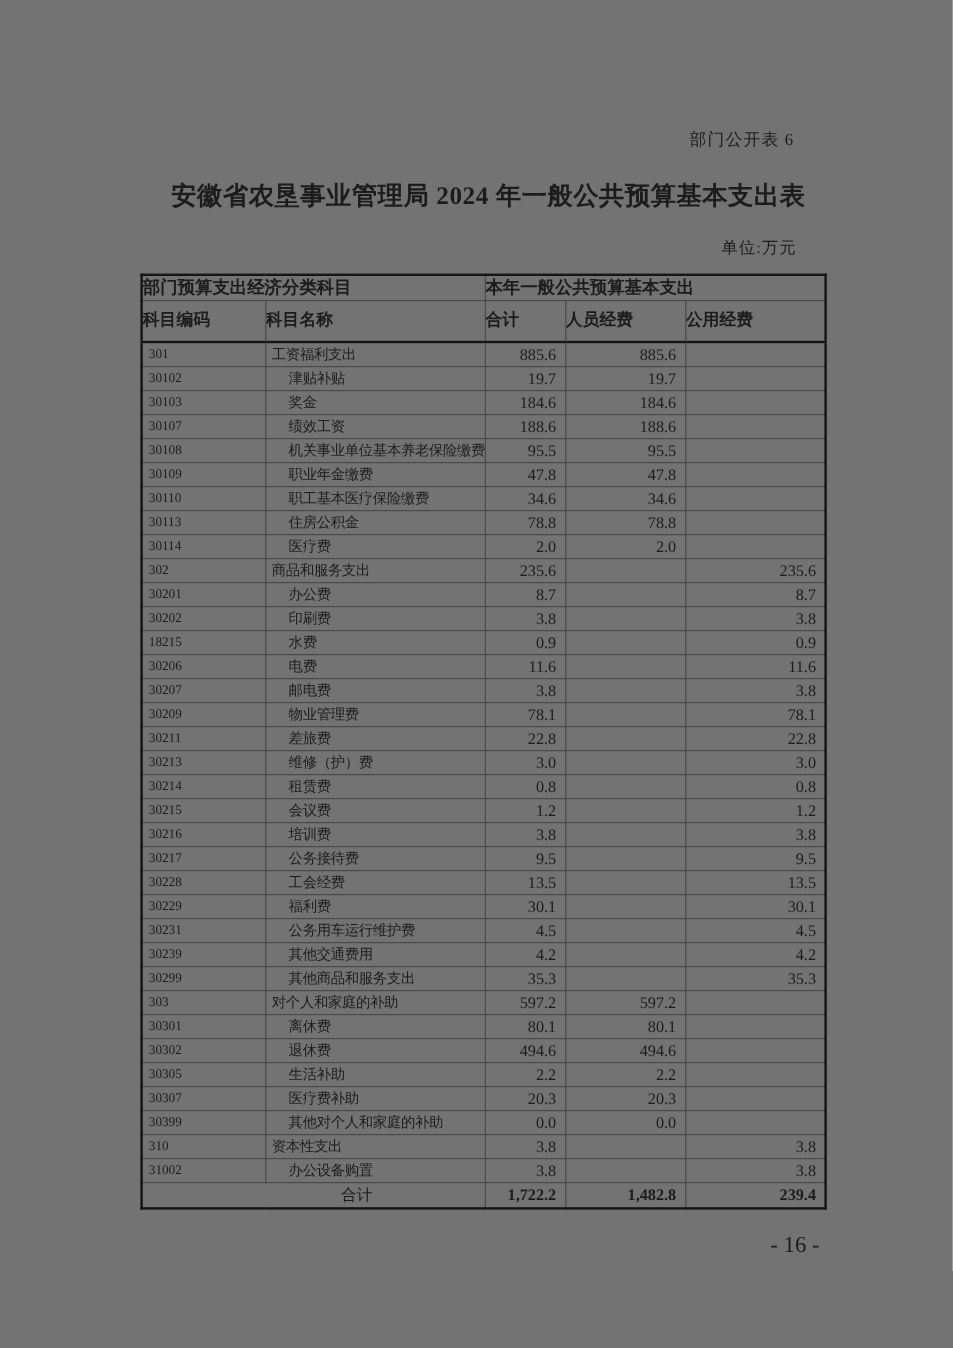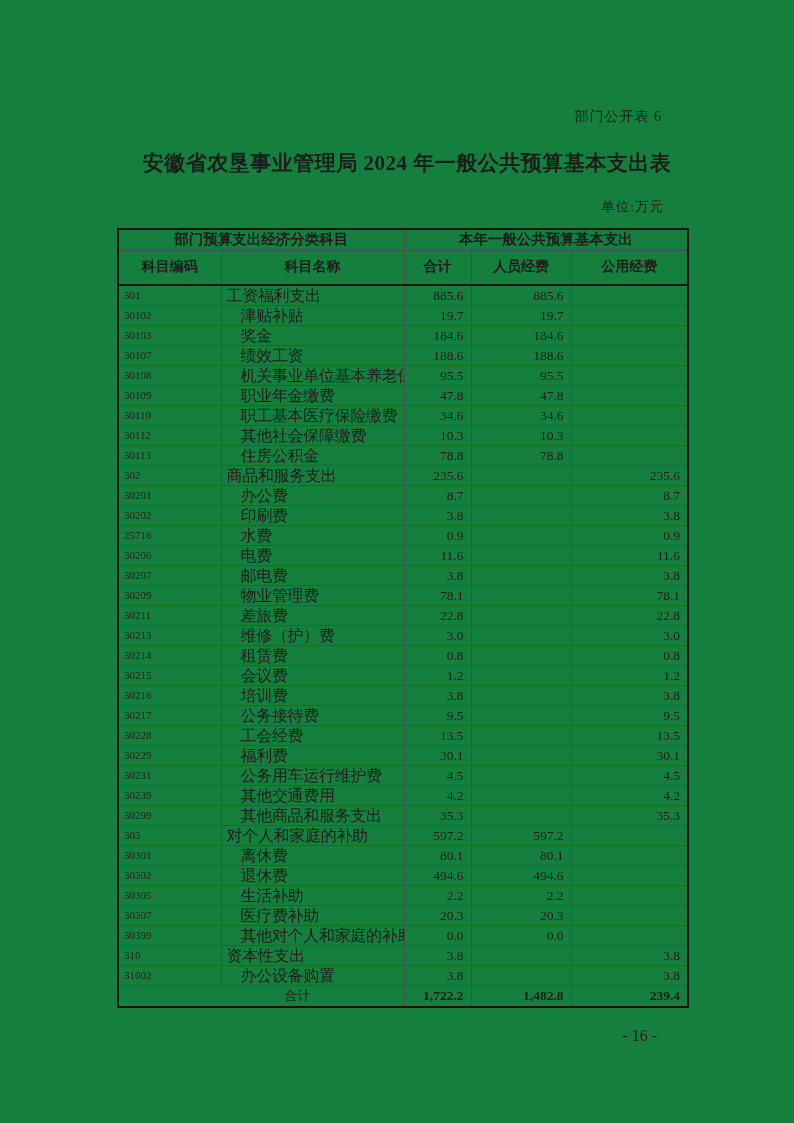--- a/index.html
+++ b/index.html
@@ -2,21 +2,21 @@
 <html><head>
 <meta charset="utf-8">
 <style>
   * { box-sizing: border-box; }
   html, body { margin: 0; padding: 0; background: #e8e8e8; }
   .page {
     position: relative;
     width: 794px;
     height: 1123px;
     margin: 0 auto;
-    background: #15803d;
+    background: #737373;
     font-family: "Liberation Serif", "DejaVu Serif", serif;
     color: #1c1c1c;
     overflow: hidden;
   }
   .corner-label {
     position: absolute;
     top: 108px;
     right: 132px;
     font-size: 14px;
     letter-spacing: 1px;
@@ -51,60 +51,60 @@
   }
   .budget th, .budget td {
     border: 1px solid #4a4a4a;
     padding: 0;
     overflow: hidden;
     white-space: nowrap;
     vertical-align: middle;
   }
   .budget thead th {
     font-weight: bold;
-    text-align: center;
+    text-align: left;
     font-size: 14.5px;
   }
   .budget tr.group-header-row th { height: 21px; }
   .budget tr.col-header-row th {
     height: 35px;
     border-bottom: 2px solid #161616;
     font-size: 14px;
   }
   .budget tbody td { height: 19.35px; line-height: 19px; }
   td.code {
     text-align: left;
     padding-left: 5px;
     font-size: 11px;
   }
   td.name {
     text-align: left;
     padding-left: 5px;
-    font-size: 16px;
+    font-size: 12px;
     letter-spacing: -0.3px;
     margin-left: 40px;
   }
   td.name.indent { padding-left: 19px; }
   td.num {
     text-align: right;
     padding-right: 7px;
     font-size: 13.5px;
   }
   .budget tr.total-row td { height: 21px; }
   .budget tr.total-row td.total-label {
     text-align: center;
     padding-left: 72px;
     font-size: 13px;
   }
   .budget tr.total-row td.num { font-weight: bold; }
   .page-number {
     position: absolute;
     top: 1027px;
-    right: 137px;
-    font-size: 16px;
+    right: 111px;
+    font-size: 19px;
   }
 </style>
 </head>
 <body>
 
 <div class="page">
 
   <div class="corner-label">部门公开表 6</div>
 
   <h1 class="doc-title">安徽省农垦事业管理局 2024 年一般公共预算基本支出表</h1>
@@ -183,36 +183,36 @@
   </tr>
 
   <tr>
     <td class="code">30110</td>
     <td class="name indent">职工基本医疗保险缴费</td>
     <td class="num">34.6</td>
     <td class="num">34.6</td>
     <td class="num"></td>
   </tr>
 
-  <tr>
-    <td class="code">30112</td>
-    <td class="name indent">其他社会保障缴费</td>
-    <td class="num">10.3</td>
-    <td class="num">10.3</td>
-    <td class="num"></td>
-  </tr>
 
   <tr>
     <td class="code">30113</td>
     <td class="name indent">住房公积金</td>
     <td class="num">78.8</td>
     <td class="num">78.8</td>
     <td class="num"></td>
   </tr>
 
+  <tr>
+    <td class="code">30114</td>
+    <td class="name indent">医疗费</td>
+    <td class="num">2.0</td>
+    <td class="num">2.0</td>
+    <td class="num"></td>
+  </tr>
 
   <tr>
     <td class="code">302</td>
     <td class="name">商品和服务支出</td>
     <td class="num">235.6</td>
     <td class="num"></td>
     <td class="num">235.6</td>
   </tr>
 
   <tr>
@@ -225,21 +225,21 @@
 
   <tr>
     <td class="code">30202</td>
     <td class="name indent">印刷费</td>
     <td class="num">3.8</td>
     <td class="num"></td>
     <td class="num">3.8</td>
   </tr>
 
   <tr>
-    <td class="code">25716</td>
+    <td class="code">18215</td>
     <td class="name indent">水费</td>
     <td class="num">0.9</td>
     <td class="num"></td>
     <td class="num">0.9</td>
   </tr>
 
   <tr>
     <td class="code">30206</td>
     <td class="name indent">电费</td>
     <td class="num">11.6</td>

